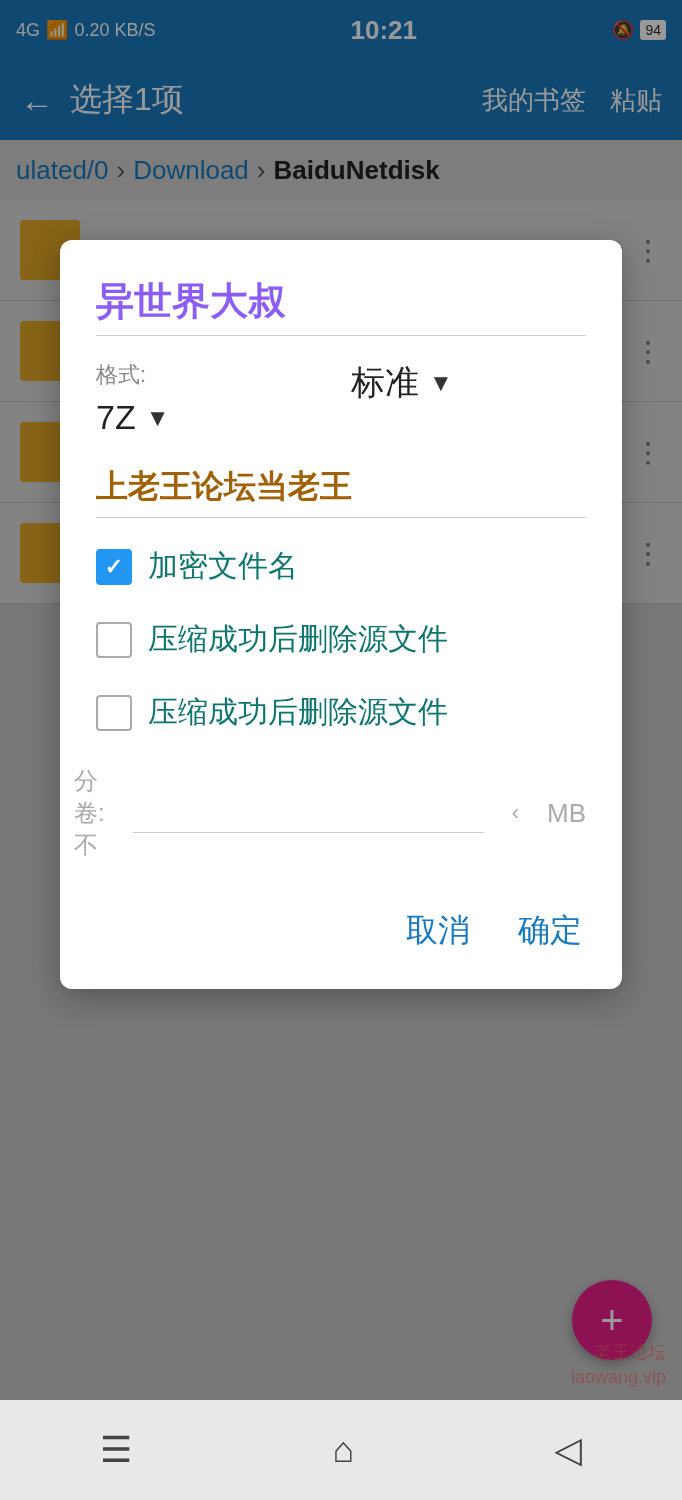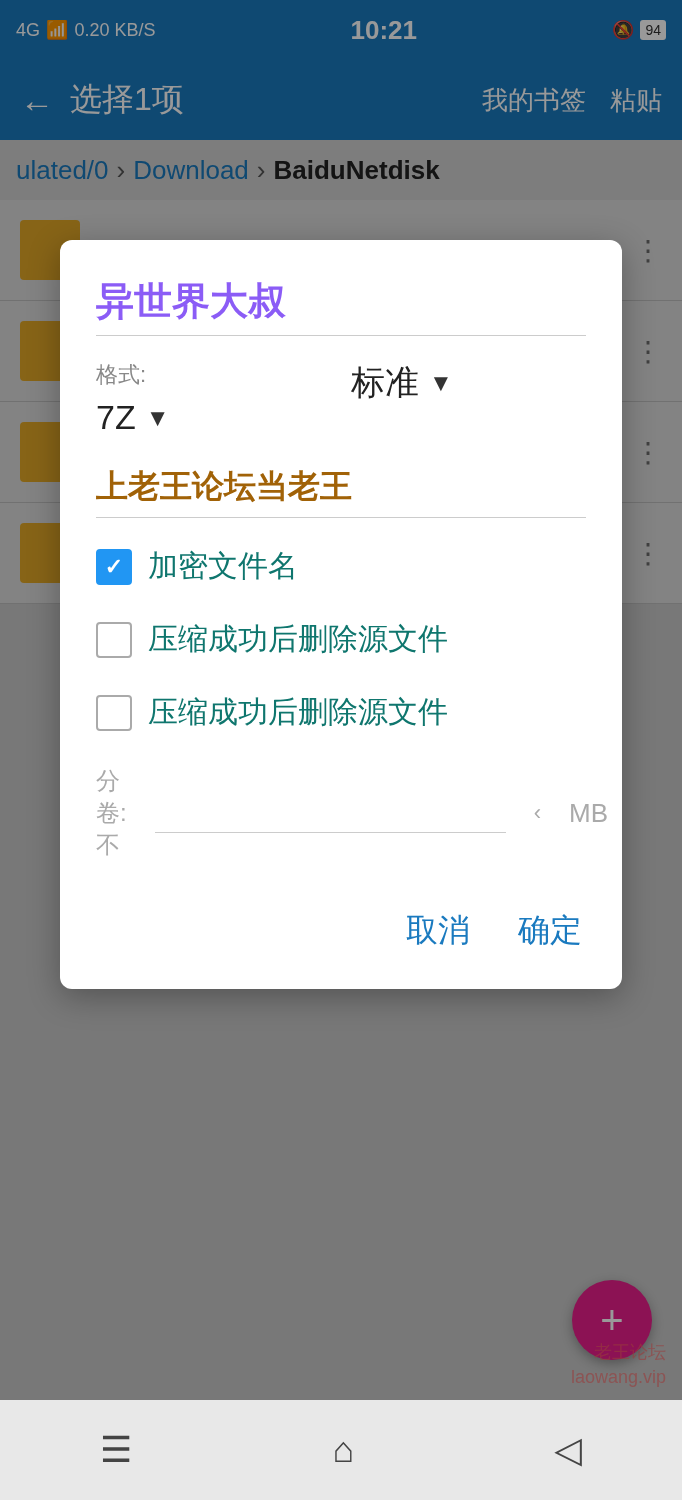--- a/index.html
+++ b/index.html
@@ -258,20 +258,21 @@
       font-size: 30px;
       color: #0f766e;
     }
 
     
     .split-row {
       display: flex;
       align-items: center;
       gap: 28px;
       margin-bottom: 40px;
+      justify-content: flex-end;
     }
 
     .split-label {
       font-size: 24px;
       color: #aaa;
     }
 
     .split-input {
       flex: 1;
       border: none;

